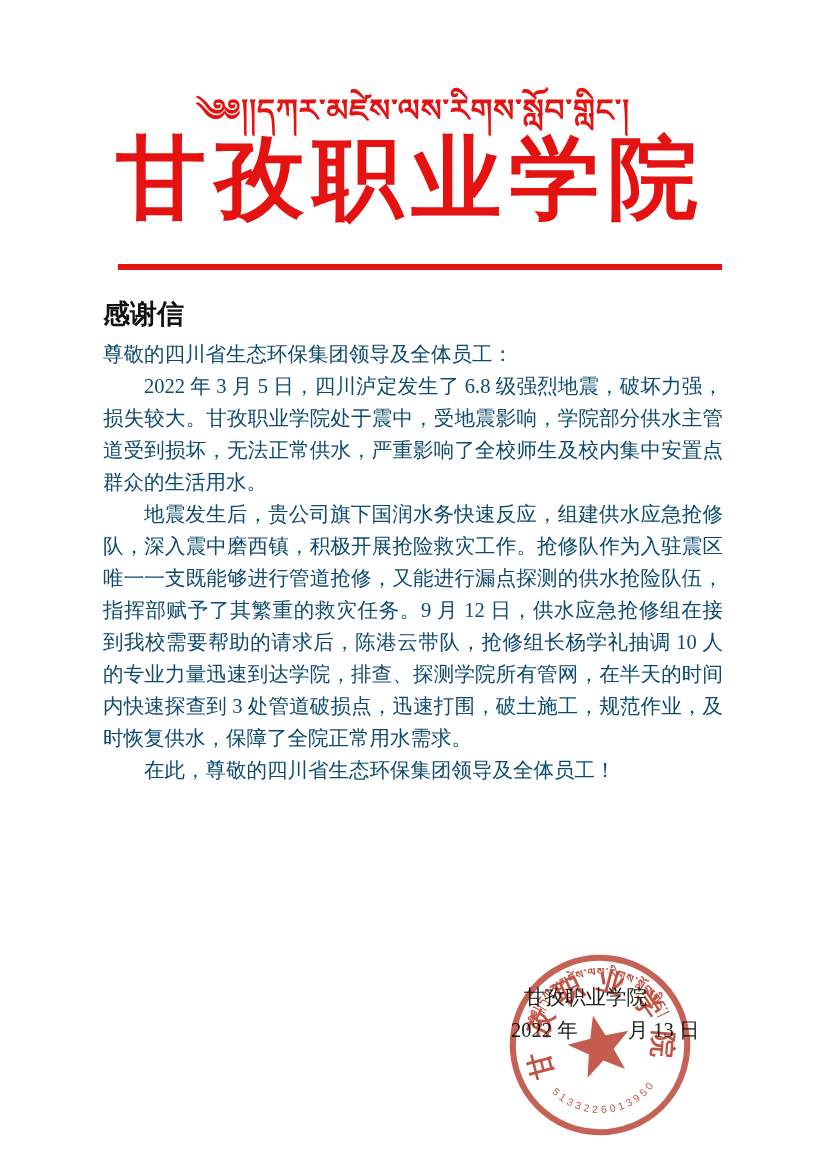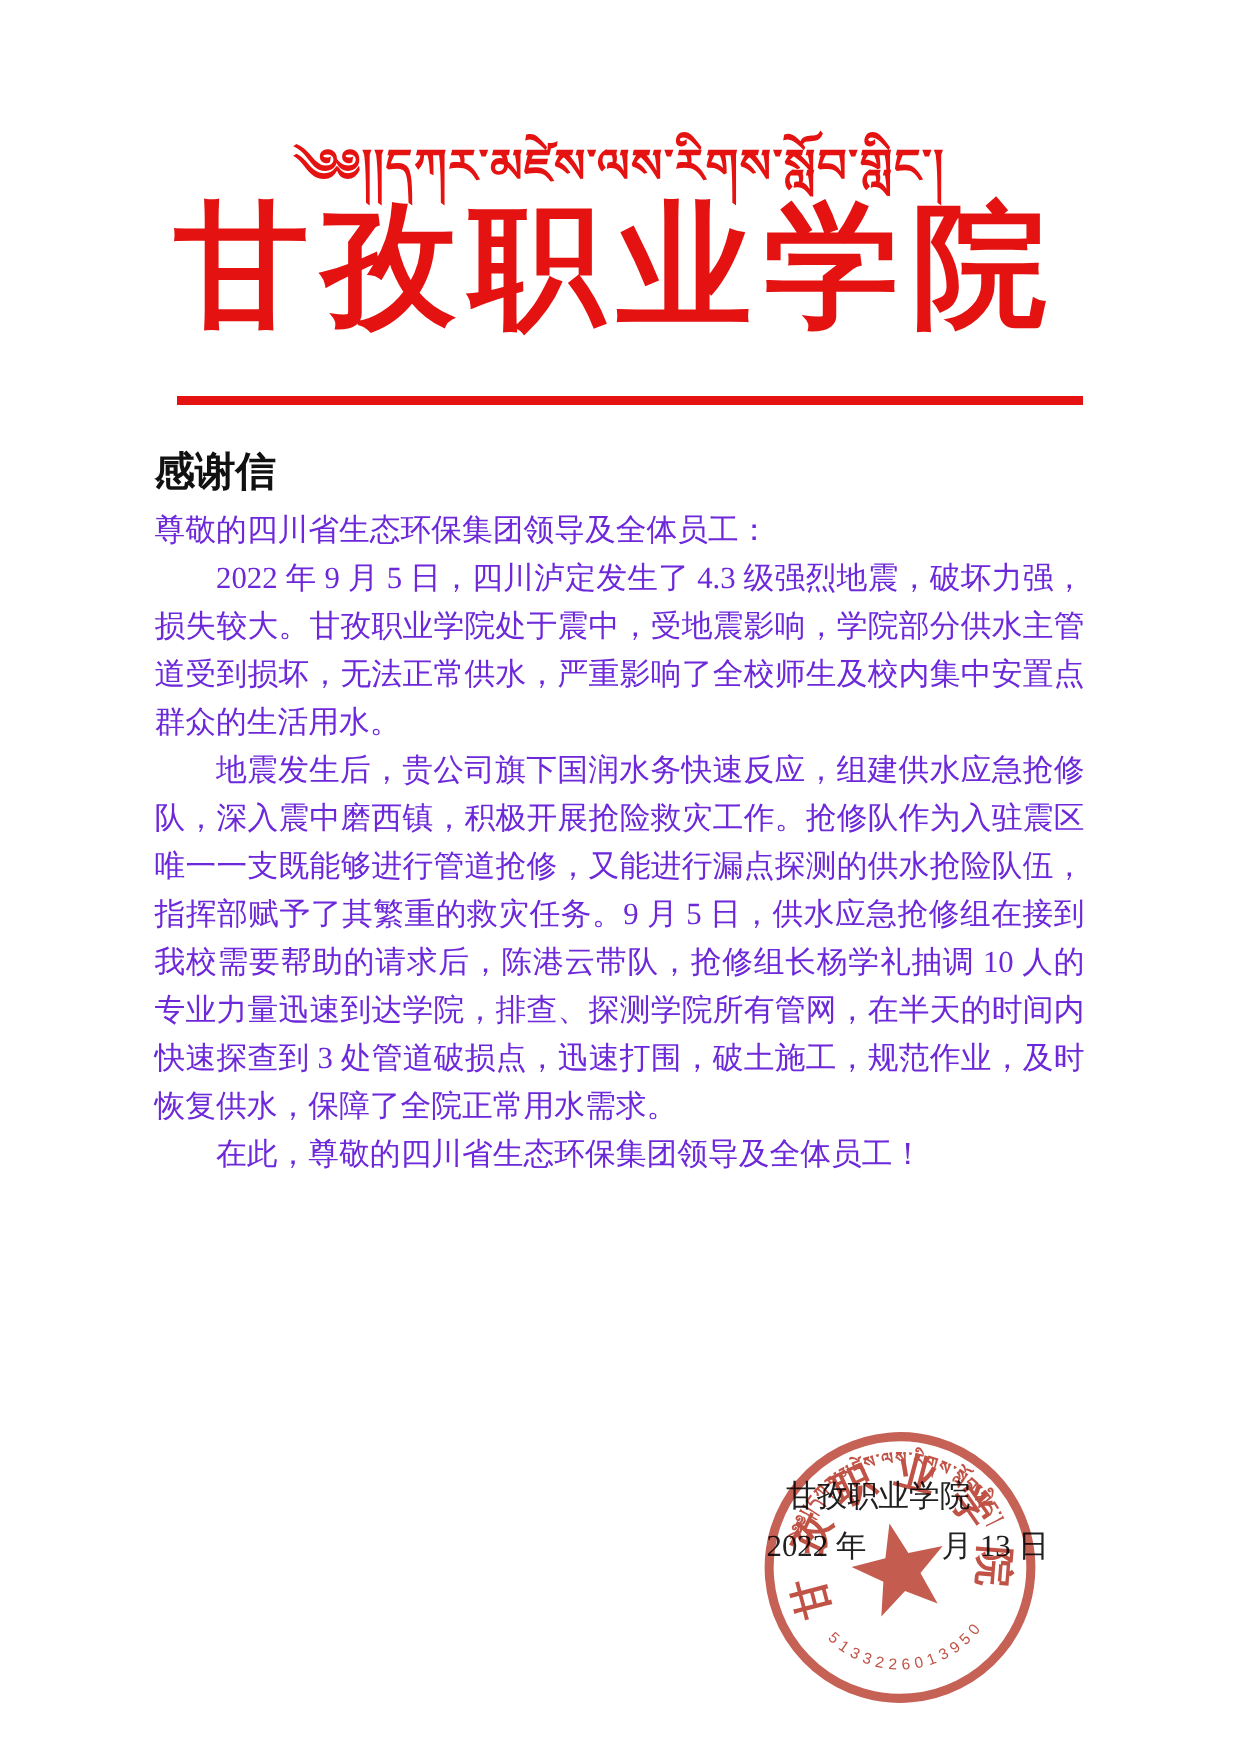--- a/index.html
+++ b/index.html
@@ -68,21 +68,21 @@
     color: #111111;
   }
   .letter-body {
     position: absolute;
     top: 338px;
     left: 103px;
     width: 620px;
     font-size: 20.5px;
     line-height: 32px;
     text-align: justify;
-    color: #6d28d9;
+    color: #0c4a6e;
   }
   .letter-body p { margin: 0; }
   .letter-body p.indent { text-indent: 2em; }
 
   
   .sig-org {
     position: absolute;
     top: 983px;
     left: 524px;
     font-size: 20.5px;
@@ -135,22 +135,22 @@
     <span>学</span>
     <span>院</span>
   </div>
 
   <div class="red-divider"></div>
 
   <div class="letter-title">感谢信</div>
 
   <div class="letter-body">
     <p>尊敬的四川省生态环保集团领导及全体员工：</p>
-    <p class="indent">2022 年 9 月 5 日，四川泸定发生了 4.3 级强烈地震，破坏力强，损失较大。甘孜职业学院处于震中，受地震影响，学院部分供水主管道受到损坏，无法正常供水，严重影响了全校师生及校内集中安置点群众的生活用水。</p>
-    <p class="indent">地震发生后，贵公司旗下国润水务快速反应，组建供水应急抢修队，深入震中磨西镇，积极开展抢险救灾工作。抢修队作为入驻震区唯一一支既能够进行管道抢修，又能进行漏点探测的供水抢险队伍，指挥部赋予了其繁重的救灾任务。9 月 5 日，供水应急抢修组在接到我校需要帮助的请求后，陈港云带队，抢修组长杨学礼抽调 10 人的专业力量迅速到达学院，排查、探测学院所有管网，在半天的时间内快速探查到 3 处管道破损点，迅速打围，破土施工，规范作业，及时恢复供水，保障了全院正常用水需求。</p>
+    <p class="indent">2022 年 3 月 5 日，四川泸定发生了 6.8 级强烈地震，破坏力强，损失较大。甘孜职业学院处于震中，受地震影响，学院部分供水主管道受到损坏，无法正常供水，严重影响了全校师生及校内集中安置点群众的生活用水。</p>
+    <p class="indent">地震发生后，贵公司旗下国润水务快速反应，组建供水应急抢修队，深入震中磨西镇，积极开展抢险救灾工作。抢修队作为入驻震区唯一一支既能够进行管道抢修，又能进行漏点探测的供水抢险队伍，指挥部赋予了其繁重的救灾任务。9 月 12 日，供水应急抢修组在接到我校需要帮助的请求后，陈港云带队，抢修组长杨学礼抽调 10 人的专业力量迅速到达学院，排查、探测学院所有管网，在半天的时间内快速探查到 3 处管道破损点，迅速打围，破土施工，规范作业，及时恢复供水，保障了全院正常用水需求。</p>
     <p class="indent">在此，尊敬的四川省生态环保集团领导及全体员工！</p>
   </div>
 
   <div class="sig-org">甘孜职业学院</div>
   <div class="sig-date">
     <span>2022 年</span><span class="star-gap"></span><span>月 13 日</span>
   </div>
 
   <svg class="seal" viewBox="0 0 220 220" xmlns="http://www.w3.org/2000/svg">
     <defs>

